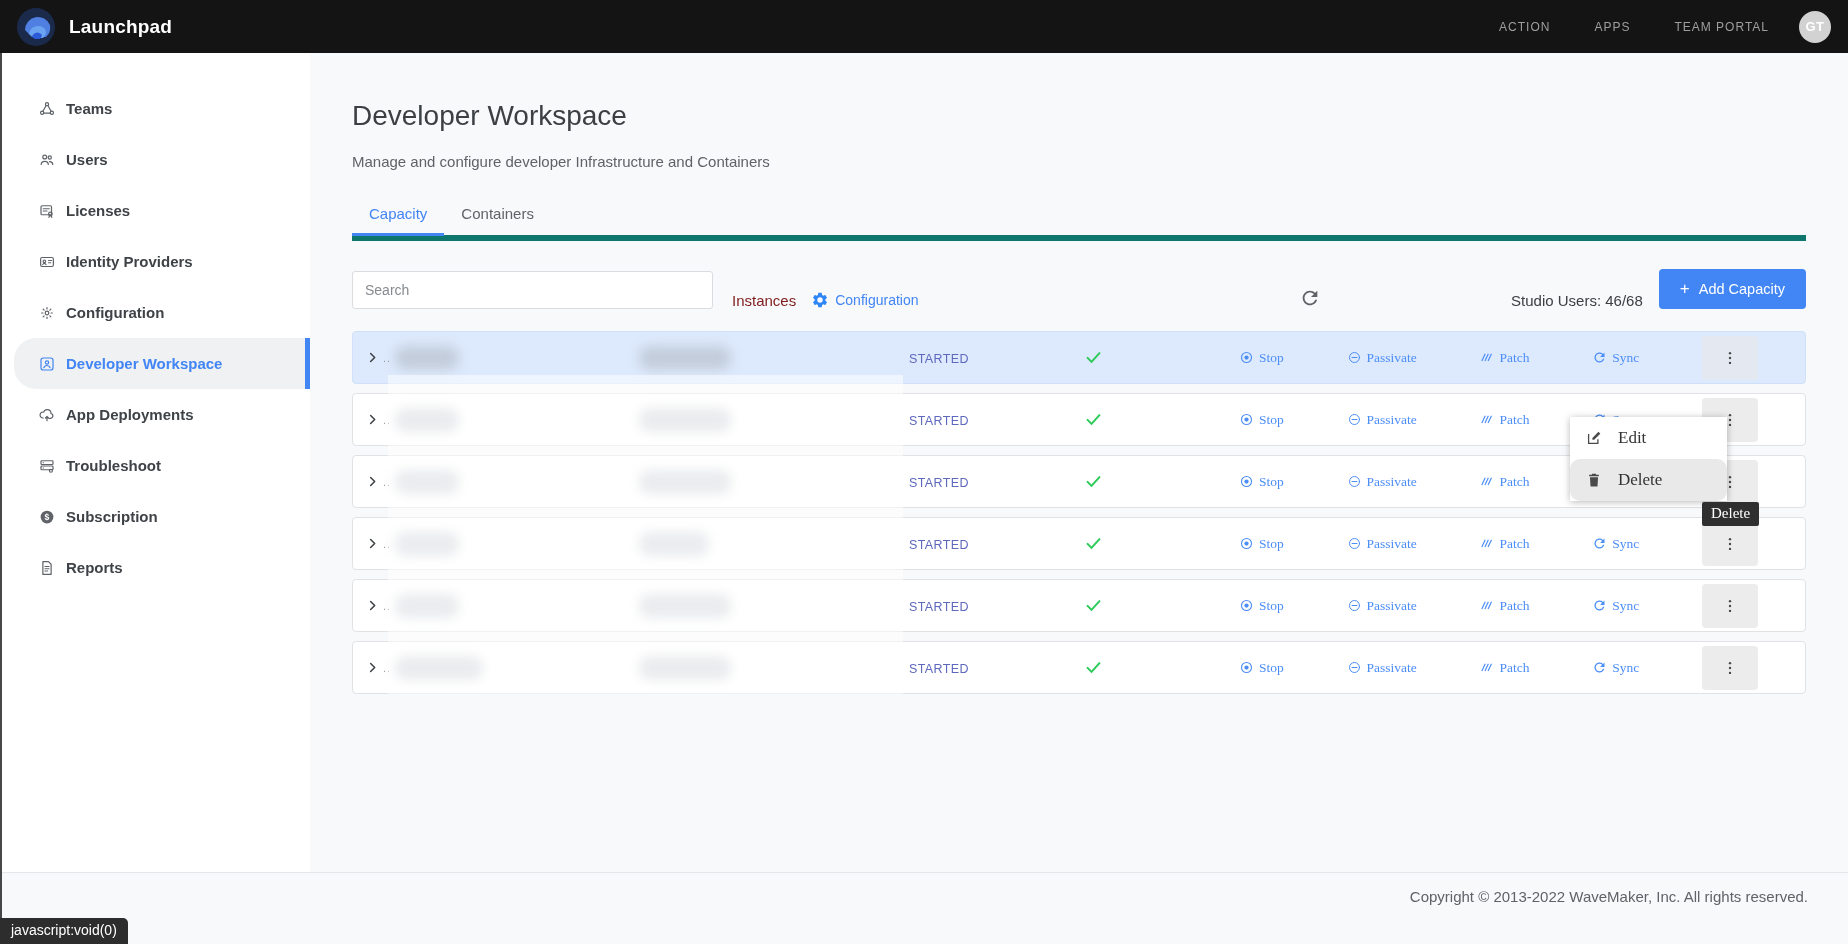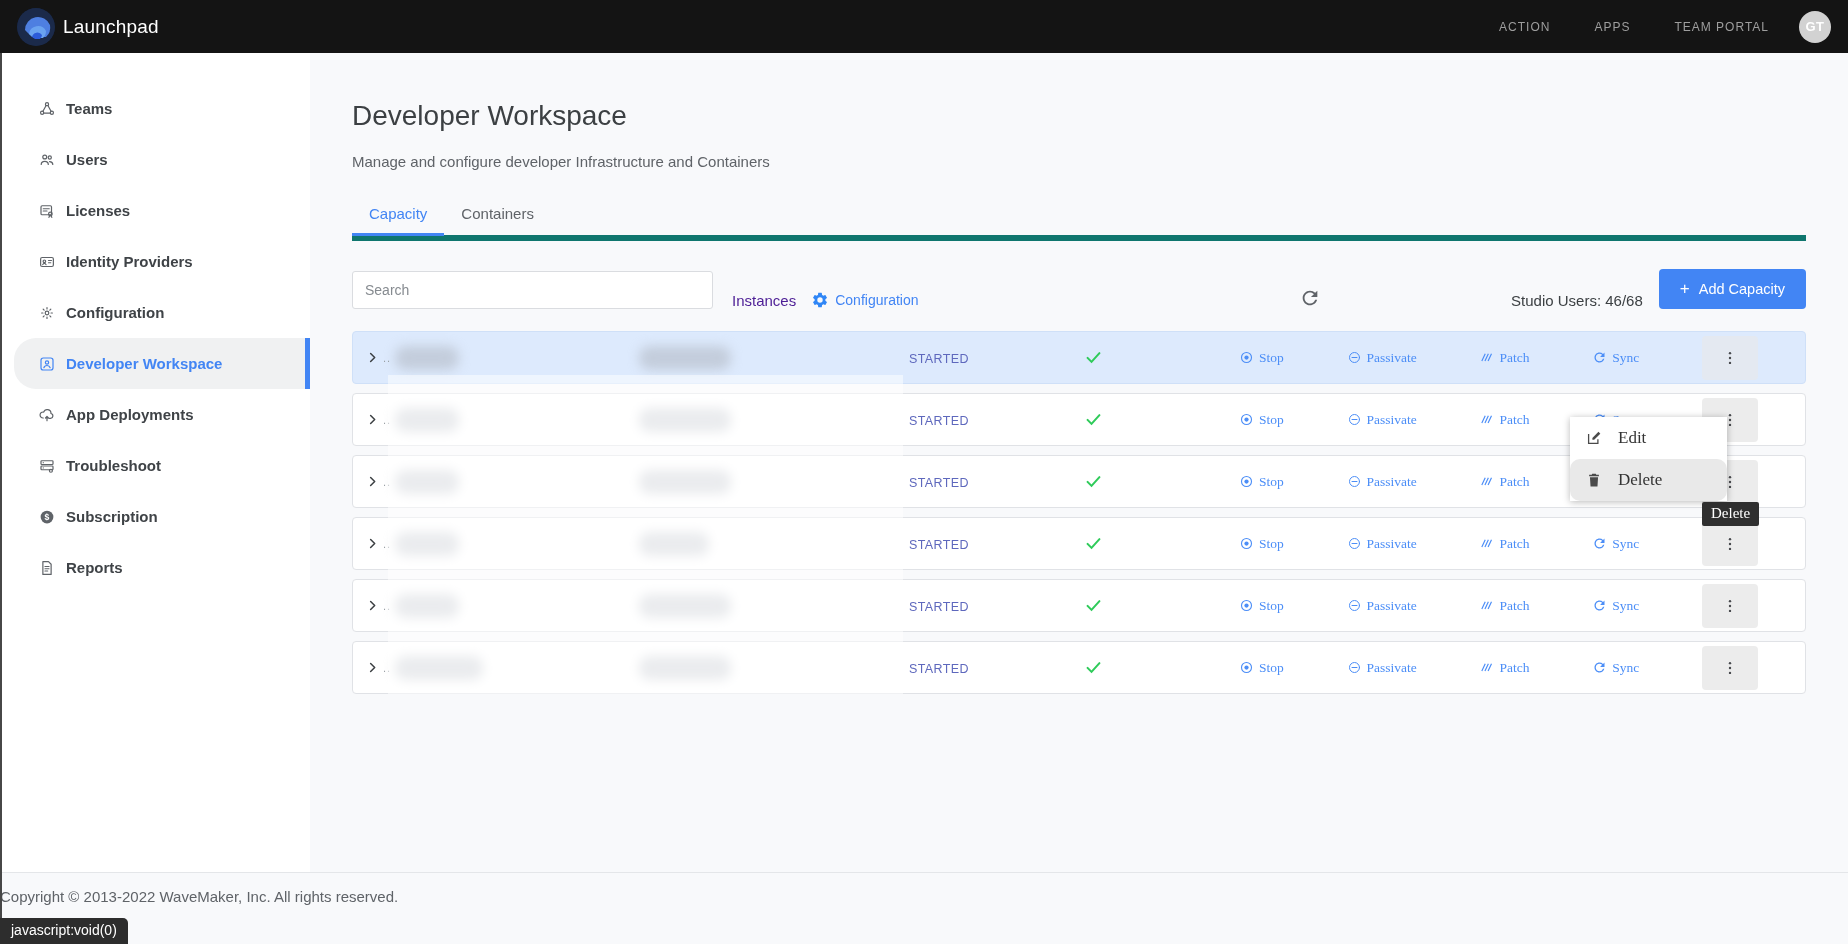--- a/index.html
+++ b/index.html
@@ -9,21 +9,21 @@
     background:#f8f9fb;
     position:relative;
     color:#3c4043;
   }
   body::before{ content:''; position:absolute; left:0; top:53px; bottom:0; width:2px; background:#474747; z-index:60; }
 
   
   .topbar{ height:53px; background:#141414; display:flex; align-items:center; padding:0 17px; position:relative; z-index:40;}
   .logo{ width:38px; height:38px; border-radius:50%; background:#16233f; position:relative; overflow:hidden; flex:0 0 auto;}
   .logo svg{ position:absolute; inset:0; }
-  .brand{ color:#fff; font-size:19px; font-weight:400; margin-left:8px; letter-spacing:.2px;}
+  .brand{ color:#fff; font-size:19px; font-weight:700; margin-left:14px; letter-spacing:.2px;}
   .topnav{ margin-left:auto; display:flex; align-items:center; }
   .topnav .navlink{ color:#9e9e9e; font-size:12px; letter-spacing:1px; margin-left:44px; cursor:pointer; }
   .avatar{ width:32px; height:32px; border-radius:50%; background:#d2d2d2; color:#ffffff; font-size:13px; font-weight:700;
            display:flex; align-items:center; justify-content:center; margin-left:30px; letter-spacing:.5px;}
 
   
   .app{ display:flex; height:819px; }
   .sidebar{ width:310px; background:#ffffff; padding-top:30px; flex:0 0 auto; }
   .side-item{ height:51px; display:flex; align-items:center; padding-left:38px; position:relative; cursor:pointer;
               font-size:15px; font-weight:600; color:#3f4347;}
@@ -41,21 +41,21 @@
   .tabs{ margin-top:25px; display:flex; border-bottom:6px solid #0f766e; }
   .tab{ padding:10px 17px 11px; font-size:15px; font-weight:500; color:#5f6368; cursor:pointer;
         border-bottom:3px solid transparent; margin-bottom:-1px;}
   .tab.active{ color:#4285f4; border-bottom-color:#4285f4; }
 
   
   .toolbar{ margin-top:28px; display:flex; align-items:flex-end; }
   .search{ width:361px; height:38px; border:1px solid #dadce0; border-radius:3px; background:#fff;
            font-size:14px; padding:0 12px; color:#3c4043; outline:none; font-family:"Liberation Sans",sans-serif;}
   .search::placeholder{ color:#868b90; }
-  .instances{ margin-left:19px; font-size:15px; color:#4c1d95; }
+  .instances{ margin-left:19px; font-size:15px; color:#7f1d1d; }
   .config-link{ margin-left:15px; display:flex; align-items:center; gap:6px; color:#4285f4; font-size:14px; cursor:pointer;}
   .config-link svg{ width:18px; height:18px; }
   .refresh-btn{ margin-left:auto; width:22px; height:22px; color:#5f6368; cursor:pointer; }
   .refresh-btn svg{ width:22px; height:22px; }
   .studio-users{ margin-left:190px; font-size:15px; color:#3c4043; }
   .add-btn{ margin-left:16px; height:40px; background:#4285f4; color:#fff; border:none; border-radius:4px;
             display:flex; align-items:center; gap:9px; padding:0 21px; font-size:14.5px; cursor:pointer;
             font-family:"Liberation Sans",sans-serif;}
   .add-btn .plus{ font-size:17px; font-weight:400; }
 
@@ -95,21 +95,21 @@
              box-shadow:0 1px 7px rgba(0,0,0,.28); font-family:"Liberation Serif", serif; }
   .ctx-item{ height:42px; display:flex; align-items:center; padding-left:15px; gap:15px; font-size:17px;
              color:#333; cursor:pointer;border-radius:10px;}
   .ctx-item.hl{ background:#e9e9e9; }
   .ctx-item .micon{ width:18px; height:18px; color:#4a4a4a; display:flex;}
   .ctx-item .micon svg{ width:18px; height:18px; }
   .tooltip{ position:absolute; left:1702px; top:502px; background:#2f2f2f; color:#fff; z-index:110;
             font-family:"Liberation Serif", serif; font-size:15px; padding:3px 9px 4px; border-radius:2px;}
 
   
-  .footer{ height:72px; border-top:1px solid #e4e6e9; background:#f8f9fb; display:flex; justify-content:flex-start;
+  .footer{ height:72px; border-top:1px solid #e4e6e9; background:#f8f9fb; display:flex; justify-content:flex-end;
            padding:15px 40px 4px 0; }
   .footer .copy{ font-size:15px; color:#5f6368; }
   .statusbar{ position:absolute; left:0; bottom:0; background:#2d2d2d; color:#fff; font-size:14px;
               padding:4px 11px 6px; border-top-right-radius:5px; z-index:200;}
 </style>
 </head>
 <body>
 
 <header class="topbar">
   <div class="logo">

